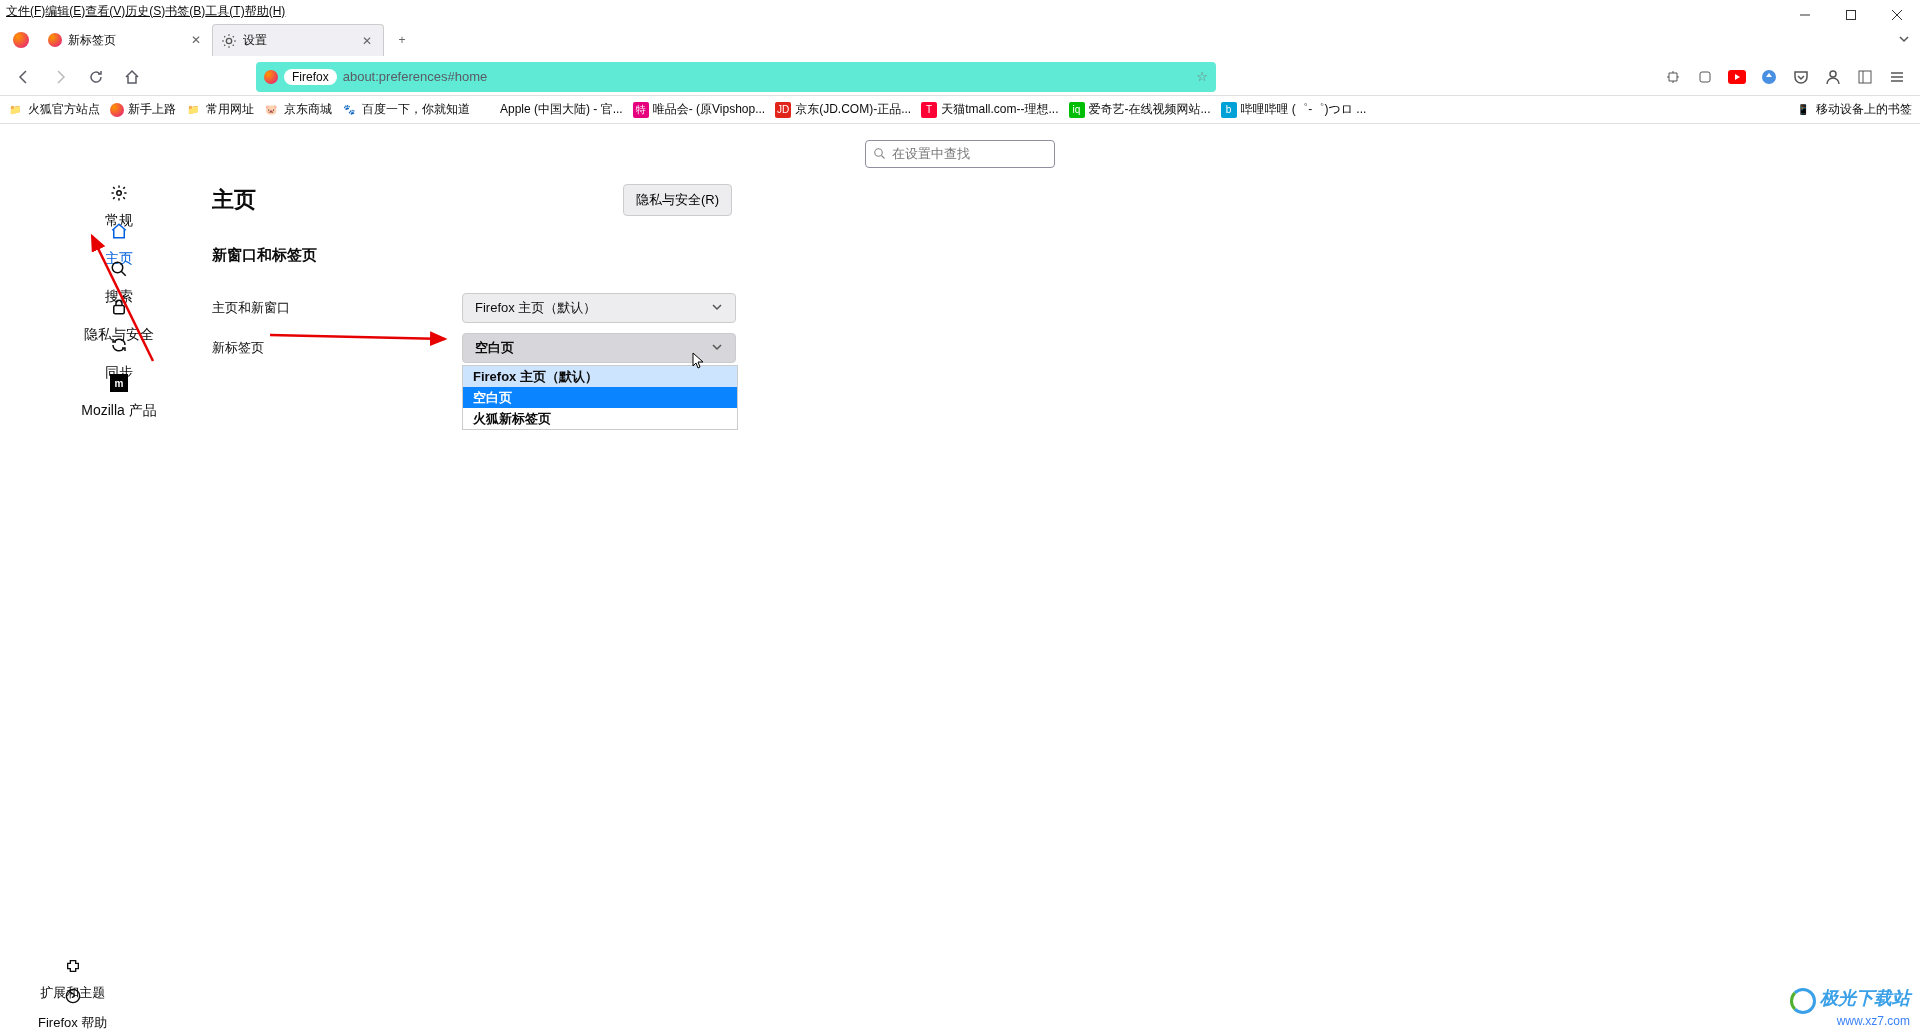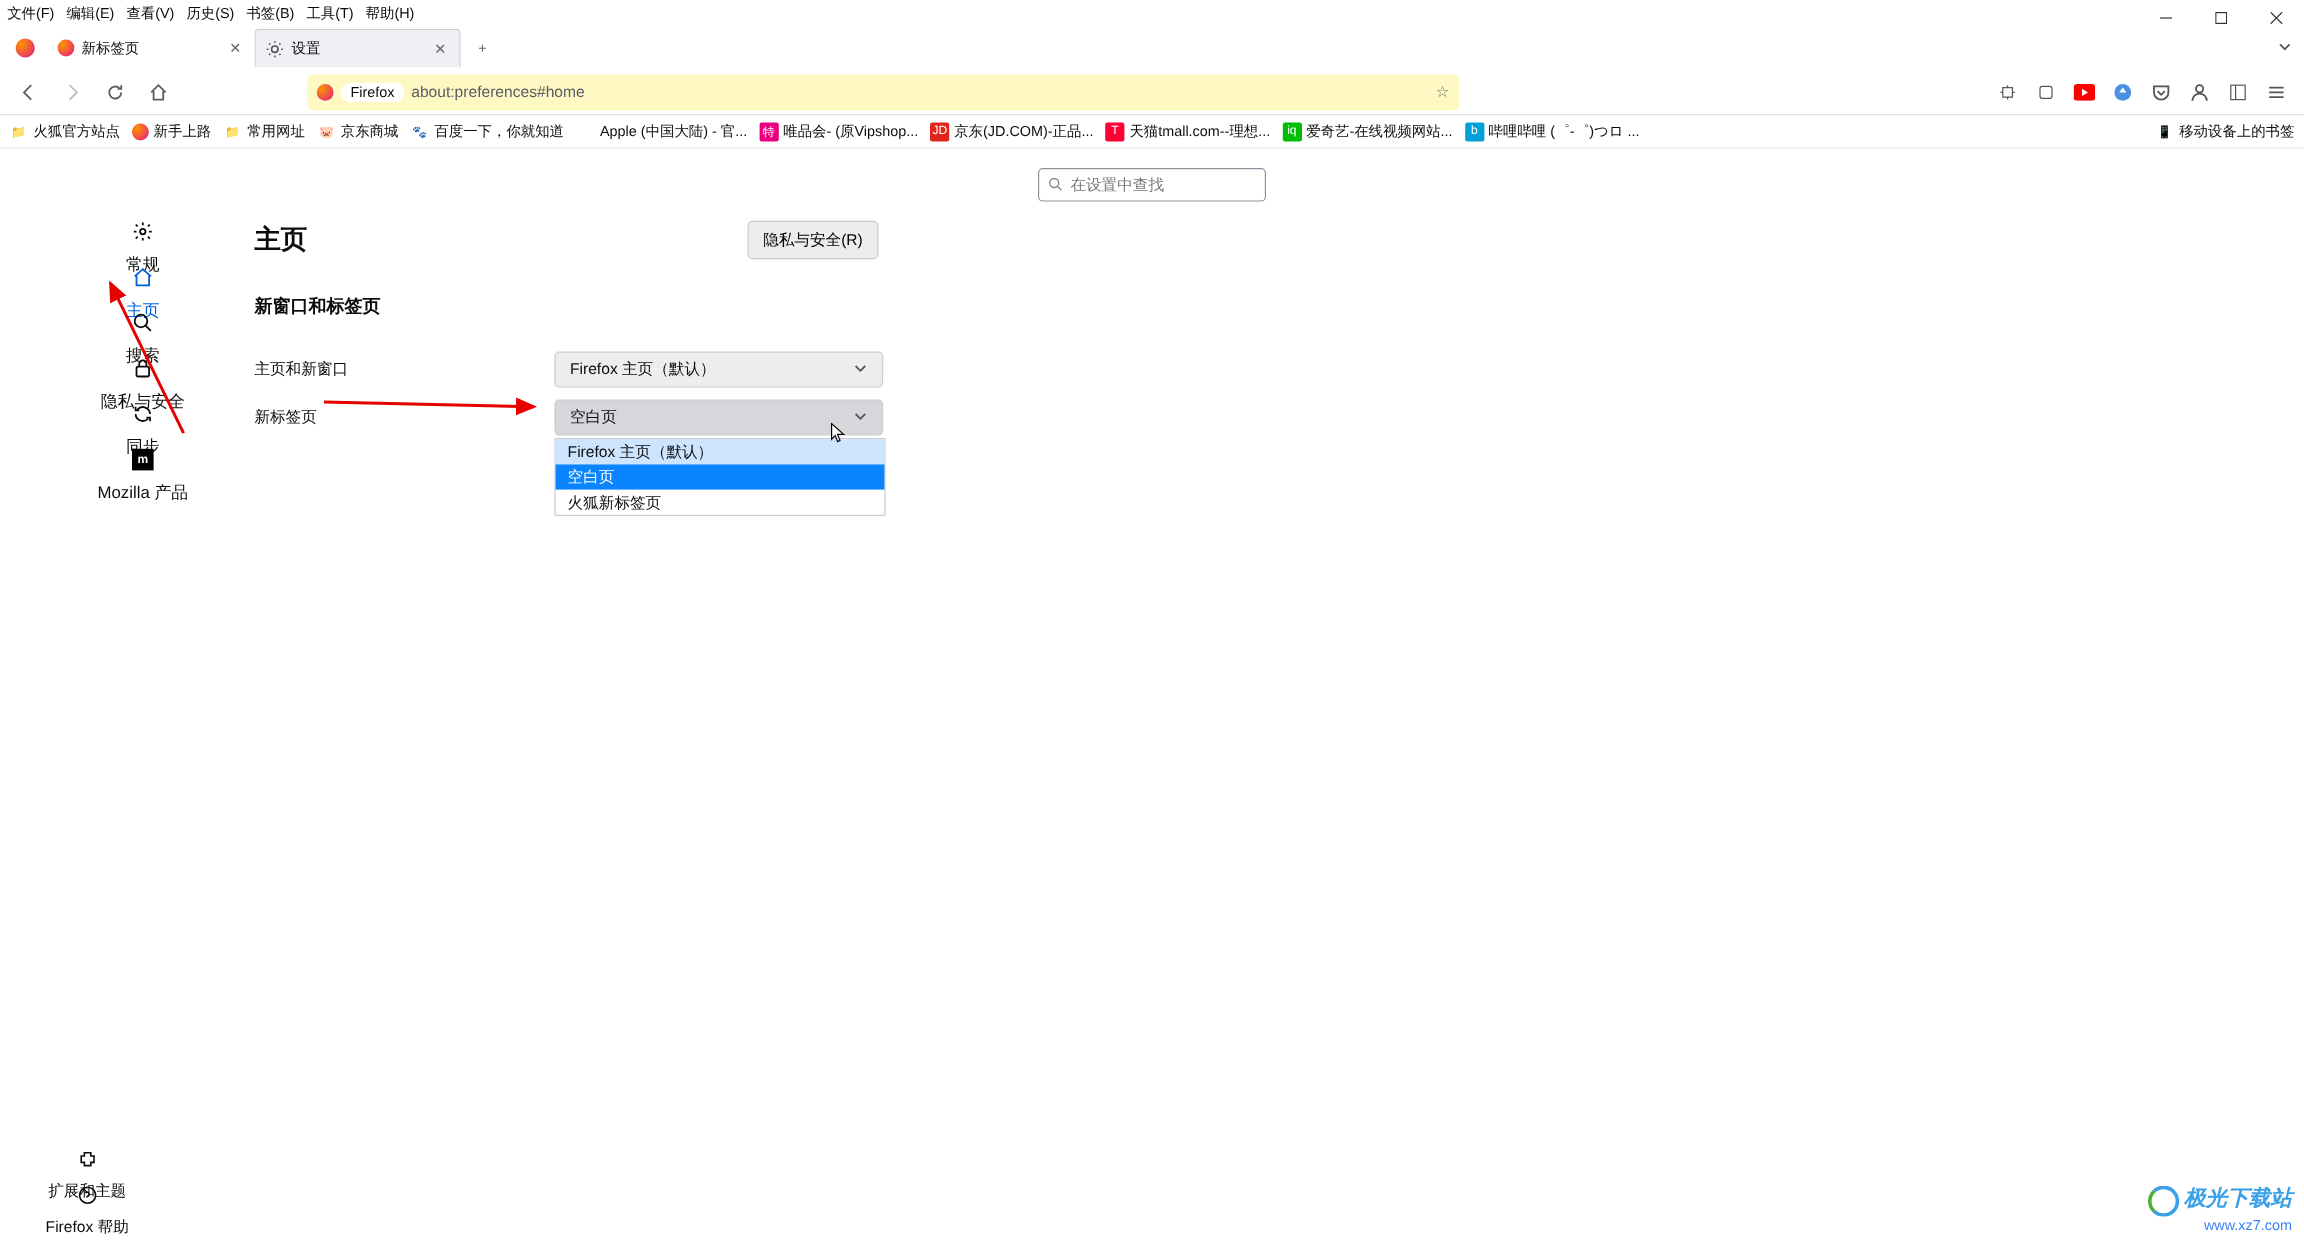--- a/index.html
+++ b/index.html
@@ -1,40 +1,40 @@
 <!DOCTYPE html>
 <html><head>
 <meta charset="utf-8">
 <style>
 * { margin: 0; padding: 0; box-sizing: border-box; font-family: "Segoe UI", "Microsoft YaHei", sans-serif; }
 body { background: #fff; font-size: 12px; color: #0c0c0d; overflow: hidden; }
 
 
-.menu-bar { height: 22px; display: flex; align-items: center; padding: 0 6px; gap: 10px; font-size: 12px; }
+.menu-bar { height: 22px; display: flex; align-items: center; padding: 0 6px; font-size: 12px; text-decoration: underline; }
 .menu-bar span { cursor: default; }
 
 
 .window-controls { position: absolute; top: 0; right: 0; display: flex; }
 .window-controls div { width: 46px; height: 30px; display: flex; align-items: center; justify-content: center; color: #333; }
 .window-controls svg { width: 10px; height: 10px; }
 
 
 .tab-bar { height: 36px; display: flex; align-items: center; padding-left: 6px; }
 .firefox-icon { width: 30px; height: 30px; display: flex; align-items: center; justify-content: center; margin-right: 4px; }
 .tab { height: 32px; width: 172px; display: flex; align-items: center; padding: 0 8px; border-radius: 4px 4px 0 0; gap: 6px; font-size: 12px; position: relative; }
 .tab.active { background: #f0f0f4; border: 1px solid #ccc; border-bottom: none; }
 .tab .close { margin-left: auto; color: #666; width: 16px; height: 16px; display: flex; align-items: center; justify-content: center; }
 .new-tab-btn { width: 28px; height: 28px; display: flex; align-items: center; justify-content: center; color: #666; margin-left: 4px; }
 .tab-overflow { margin-left: auto; margin-right: 10px; color: #666; }
 
 
 .nav-bar { height: 38px; display: flex; align-items: center; padding: 0 8px; gap: 4px; border-bottom: 1px solid #e0e0e0; }
 .nav-btn { width: 32px; height: 32px; display: flex; align-items: center; justify-content: center; color: #5b5b66; border-radius: 4px; }
 .nav-btn.disabled { color: #bbb; }
-.url-bar { flex: 0 0 960px; height: 30px; margin-left: 104px; background: #fef9c3; border-radius: 4px; display: flex; align-items: center; padding: 0 8px; gap: 6px; font-size: 13px; }
+.url-bar { flex: 0 0 960px; height: 30px; margin-left: 104px; background: #5eead4; border-radius: 4px; display: flex; align-items: center; padding: 0 8px; gap: 6px; font-size: 13px; }
 .url-bar .label { background: #fff; border-radius: 10px; padding: 1px 8px; font-size: 12px; }
 .url-bar .path { color: #5b5b66; }
 .url-bar .star { margin-left: auto; color: #777; }
 .nav-right { margin-left: auto; display: flex; gap: 2px; }
 .nav-right .nav-btn { width: 30px; }
 
 
 .bookmarks-bar { height: 28px; display: flex; align-items: center; padding: 0 8px; gap: 10px; font-size: 12px; border-bottom: 1px solid #e0e0e0; }
 .bm-item { display: flex; align-items: center; gap: 4px; color: #0c0c0d; white-space: nowrap; }
 .bm-icon { width: 16px; height: 16px; display: inline-flex; align-items: center; justify-content: center; font-size: 10px; border-radius: 2px; }
@@ -57,21 +57,21 @@
 
 .main-panel { flex: 1; padding-top: 60px; padding-left: 12px; position: relative; }
 .page-header { display: flex; align-items: center; width: 520px; }
 .page-title { font-size: 22px; font-weight: 600; }
 .restore-btn { margin-left: auto; background: #ededf0; border: 1px solid #ccc; border-radius: 4px; padding: 6px 12px; font-size: 13px; }
 .section-title { font-size: 15px; font-weight: 600; margin-top: 30px; }
 .section-desc { font-size: 13px; color: #333; margin-top: 8px; }
 .row { display: flex; align-items: center; margin-top: 28px; }
 .row-label { width: 250px; font-size: 13px; }
 .select { width: 274px; height: 30px; border: 1px solid #ccc; border-radius: 4px; background: #ededf0; display: flex; align-items: center; padding: 0 12px; font-size: 13px; position: relative; }
-.select.open { background: #d7d7db; }
+.select.open { background: #d7d7db; font-weight: bold; }
 .select .chev { margin-left: auto; color: #555; }
 
 
 .dropdown { position: absolute; top: 31px; left: -1px; width: 276px; border: 1px solid #ccc; background: #fff; z-index: 10; }
 .dropdown-item { height: 21px; display: flex; align-items: center; padding: 0 10px; font-size: 13px; }
 .dropdown-item.hover { background: #cde4ff; }
 .dropdown-item.selected { background: #0a84ff; color: #fff; }
 
 
 .arrow { position: absolute; pointer-events: none; }

